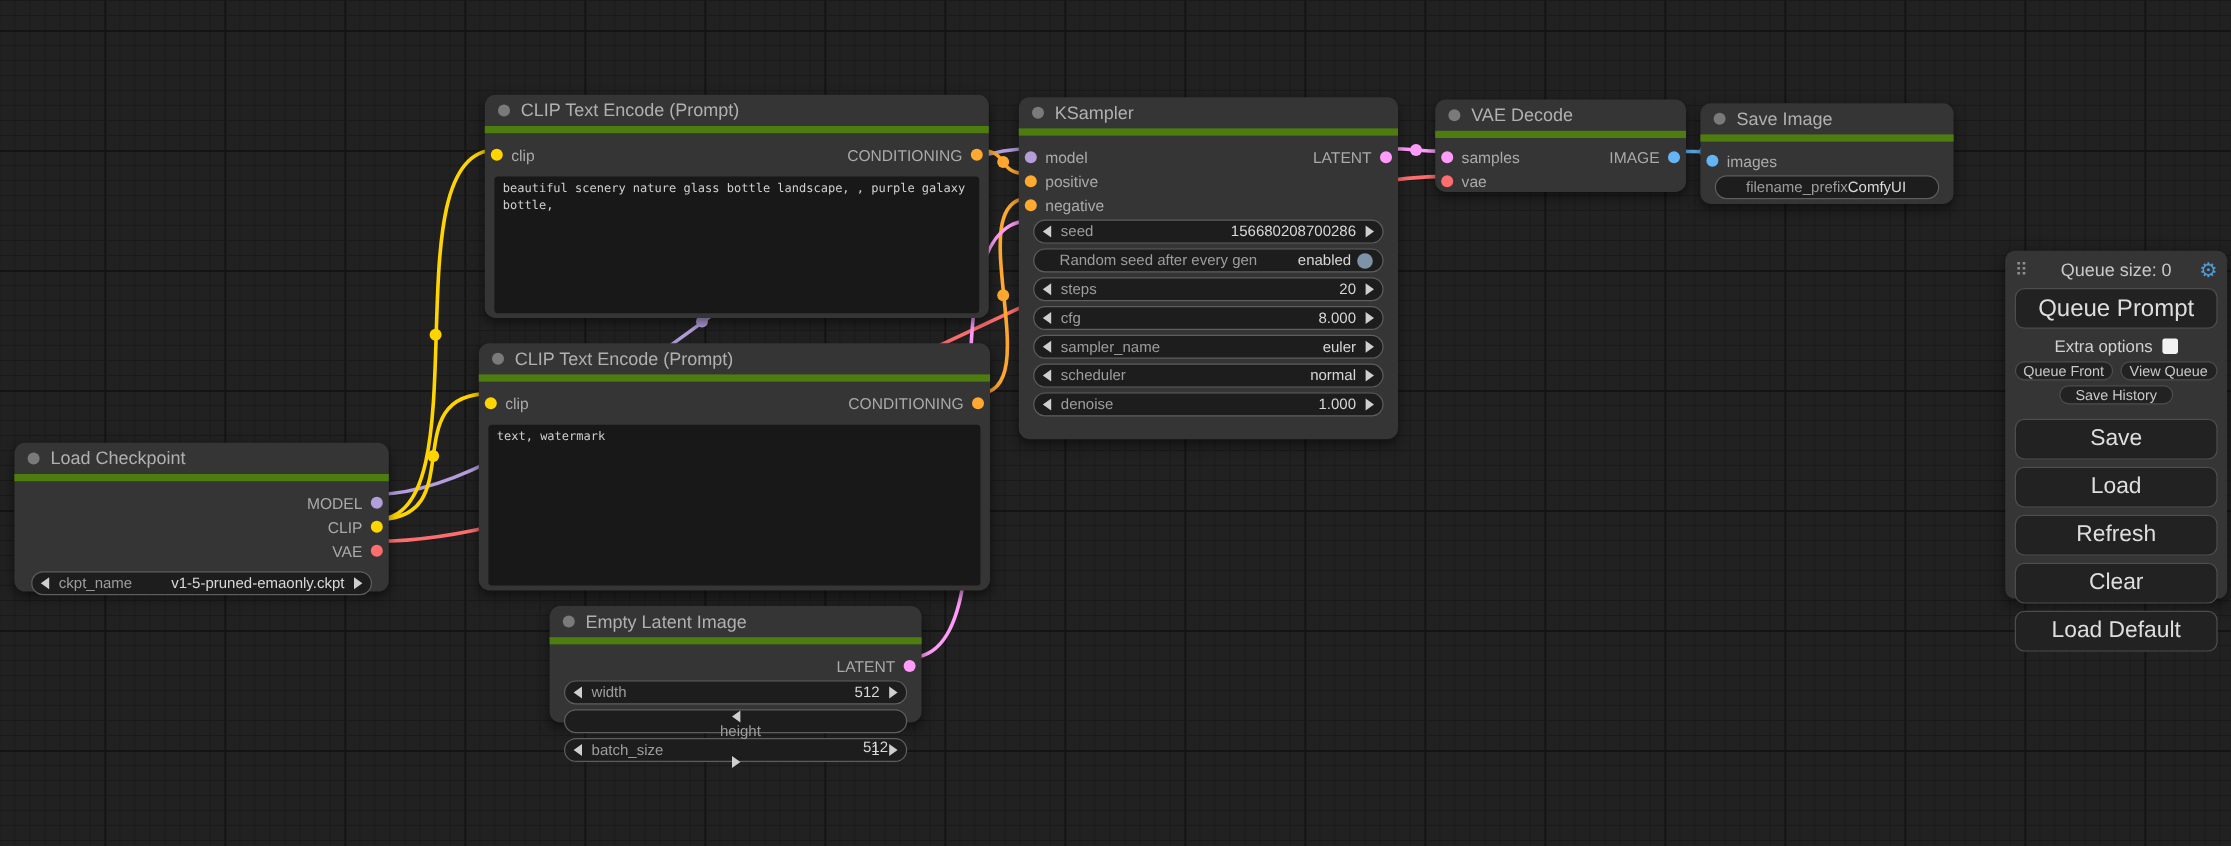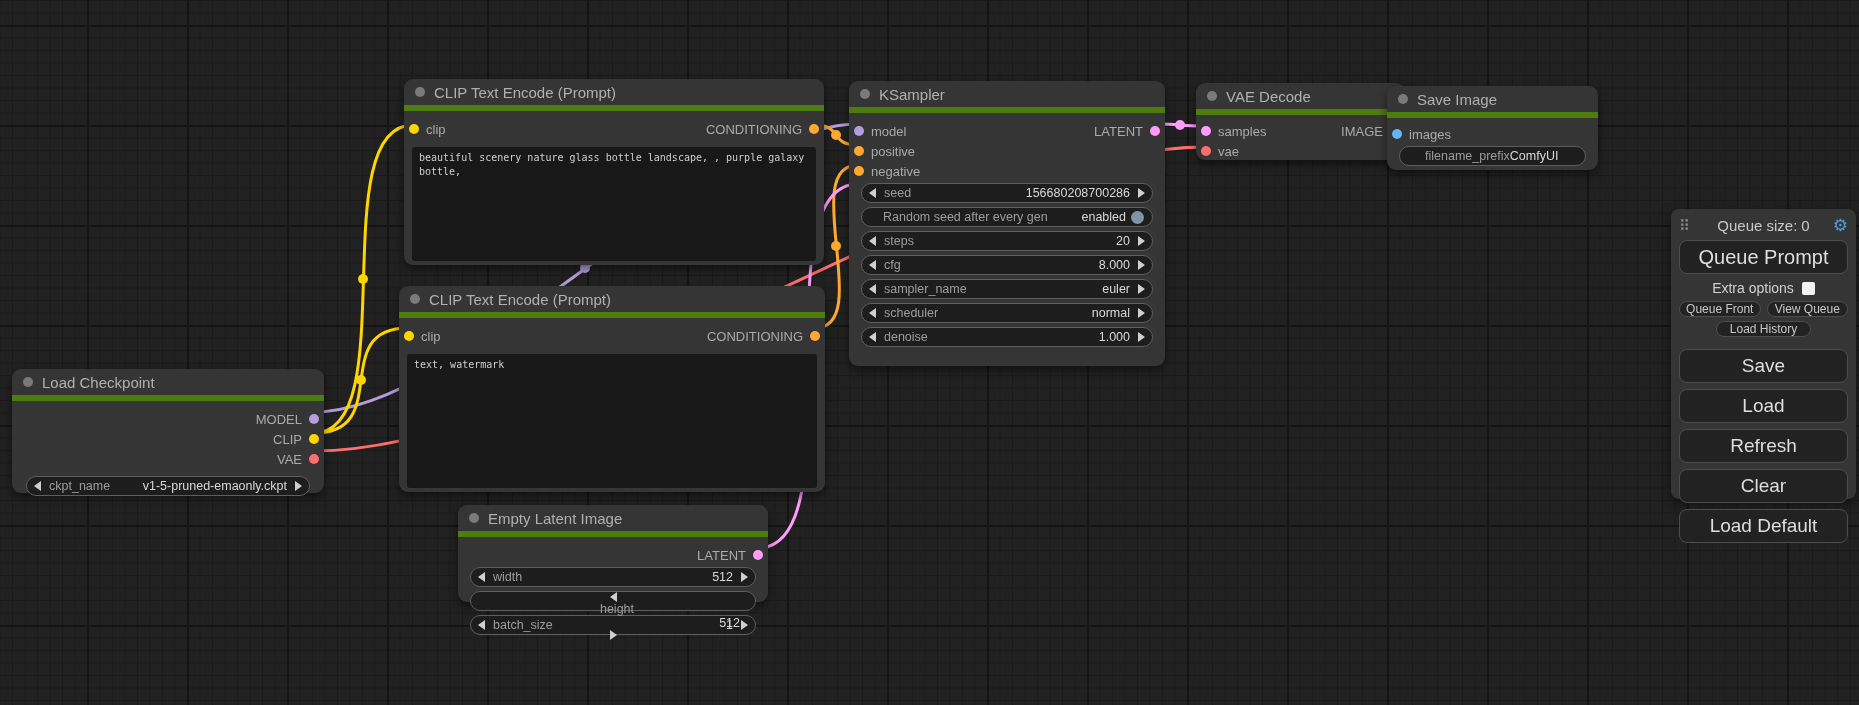--- a/index.html
+++ b/index.html
@@ -302,21 +302,21 @@
       </div>
       <div class="slot-row">
         <span class="slot-in">
           <span class="dot" style="background: rgb(255, 110, 110);"></span>
           <span>vae</span>
         </span>
       </div>
     </div>
   </div>
 
-  <div class="node" style="left:1387px; top:86px; width:211px; height:84px;">
+  <div class="node" style="left:1417px; top:86px; width:211px; height:84px;">
     <div class="node-header">
       <span class="title-dot"></span>
       <span class="node-title">Save Image</span>
     </div>
     <div class="node-body" style="padding-top:6px;">
       <div class="slot-row">
         <span class="slot-in">
           <span class="dot" style="background: rgb(100, 181, 246);"></span>
           <span>images</span>
         </span>
@@ -339,21 +339,21 @@
     <button class="btn btn-queue">Queue Prompt</button>
     <div class="extra-row">
       <span>Extra options</span>
       <span class="checkbox"></span>
     </div>
     <div class="small-row">
       <button class="btn-sm">Queue Front</button>
       <button class="btn-sm">View Queue</button>
     </div>
     <div class="history-row">
-      <button class="btn-sm">Load History</button>
+      <button class="btn-sm">Save History</button>
     </div>
     <button class="btn btn-save">Save</button>
     <button class="btn btn-gap">Load</button>
     <button class="btn btn-gap">Refresh</button>
     <button class="btn btn-gap">Clear</button>
     <button class="btn btn-gap">Load Default</button>
   </div>
 
 </div>
 

